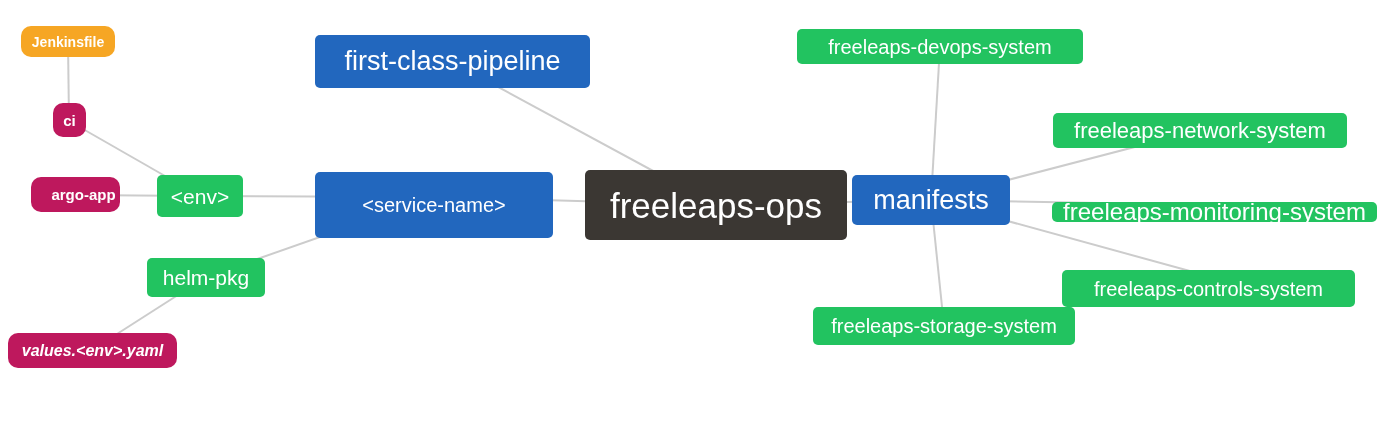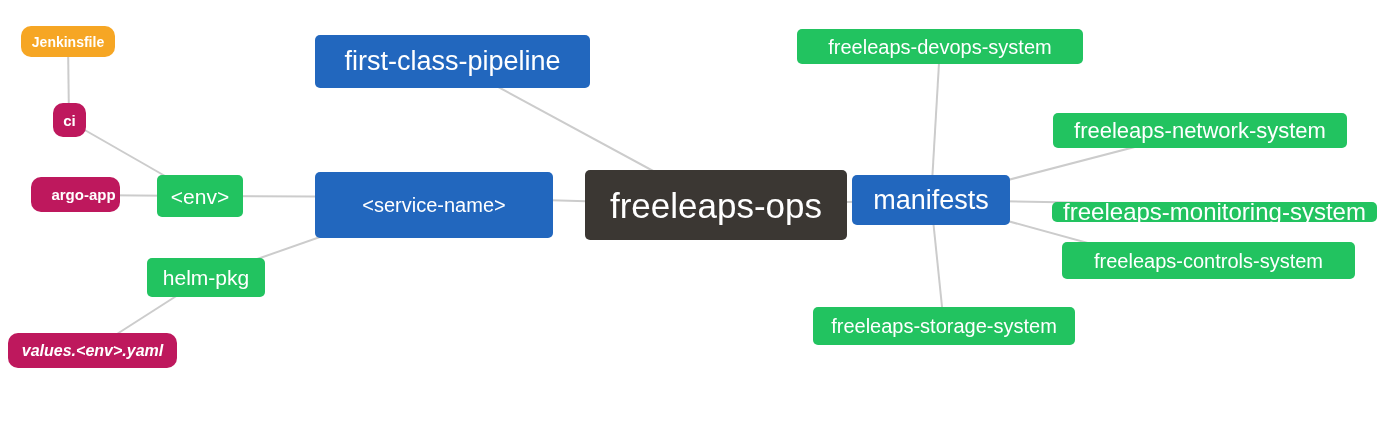--- a/index.html
+++ b/index.html
@@ -80,17 +80,17 @@
   <div class="node dark" style="left:585px; top:170px; width:262px; height:70px; font-size:35px;">freeleaps-ops</div>
 
   <div class="node blue" style="left:852px; top:175px; width:158px; height:50px; font-size:27px;">manifests</div>
 
   <div class="node green" style="left:797px; top:29px;  width:286px; height:35px; font-size:20px;">freeleaps-devops-system</div>
 
   <div class="node green" style="left:1053px;top:113px; width:294px; height:35px; font-size:22px;">freeleaps-network-system</div>
 
   <div class="node green" style="left:1052px;top:187px; width:325px; height:20px; font-size:24px;margin-top:15px;">freeleaps-monitoring-system</div>
 
-  <div class="node green" style="left:1062px;top:242px; width:293px; height:37px; font-size:20px;">freeleaps-controls-system</div>
+  <div class="node green" style="left:1062px;top:270px; width:293px; height:37px; font-size:20px;">freeleaps-controls-system</div>
 
   <div class="node green" style="left:813px; top:307px; width:262px; height:38px; font-size:20px;">freeleaps-storage-system</div>
 
 </div>
 
 </body></html>

